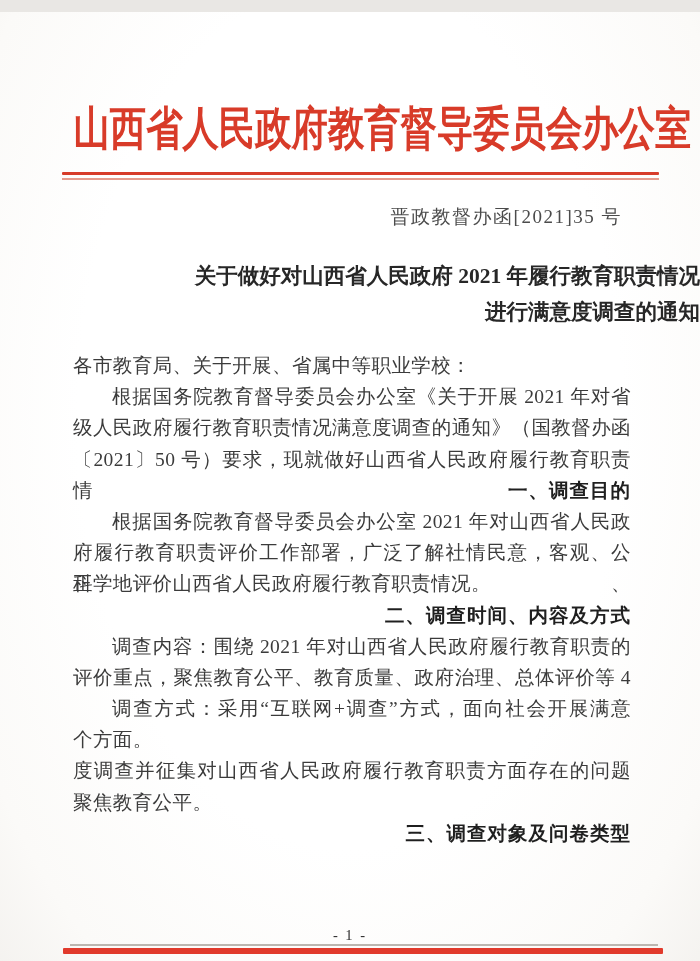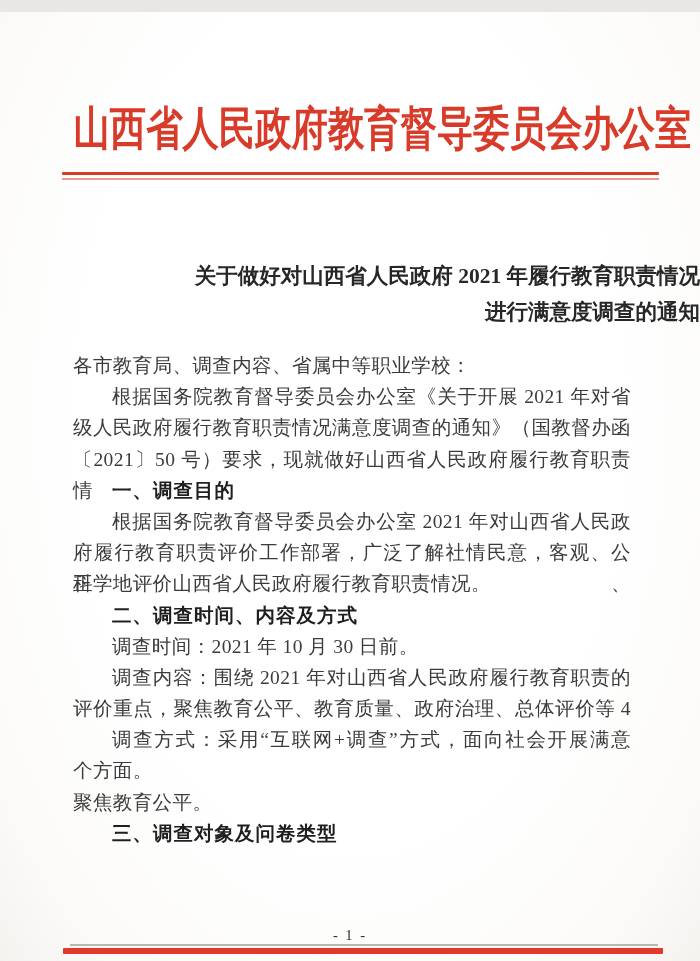--- a/index.html
+++ b/index.html
@@ -90,20 +90,21 @@
     white-space: nowrap;
     letter-spacing: 0.4px;
   }
   .body-line.fill {
     white-space: normal;
     text-align: justify;
     text-align-last: justify;
   }
   .body-line.indent {
     text-indent: 2em;
+    text-align: right;
   }
   .body-line.heading {
     font-family: "Liberation Sans", "DejaVu Sans", sans-serif;
     font-weight: bold;
     color: #1f1f1f;
     letter-spacing: 1px;
   }
 
   
   .page-number {
@@ -139,41 +140,42 @@
 
 <div class="page">
 
   <div class="org-name">山西省人民政府教育督导委员会办公室</div>
 
   <div class="rule-wrap">
     <div class="rule-thick"></div>
     <div class="rule-thin"></div>
   </div>
 
+  <div class="doc-number">晋政教督办函[2021]35 号</div>
 
   <div class="doc-title">
     <div>关于做好对山西省人民政府 2021 年履行教育职责情况</div>
     <div>进行满意度调查的通知</div>
   </div>
 
   <div class="body-block" id="body-block">
-      <div class="body-line normal">各市教育局、调查内容、省属中等职业学校：</div>
+      <div class="body-line normal">各市教育局、关于开展、省属中等职业学校：</div>
       <div class="body-line indent fill">根据国务院教育督导委员会办公室《关于开展 2021 年对省</div>
       <div class="body-line fill">级人民政府履行教育职责情况满意度调查的通知》（国教督办函</div>
       <div class="body-line fill">〔2021〕50 号）要求，现就做好山西省人民政府履行教育职责情</div>
       <div class="body-line heading indent">一、调查目的</div>
       <div class="body-line indent fill">根据国务院教育督导委员会办公室 2021 年对山西省人民政</div>
       <div class="body-line fill">府履行教育职责评价工作部署，广泛了解社情民意，客观、公正、</div>
       <div class="body-line normal">科学地评价山西省人民政府履行教育职责情况。</div>
       <div class="body-line heading indent">二、调查时间、内容及方式</div>
-      <div class="body-line indent">调查时间：2021 年 10 月 30 日前。</div>
       <div class="body-line indent fill">调查内容：围绕 2021 年对山西省人民政府履行教育职责的</div>
       <div class="body-line fill">评价重点，聚焦教育公平、教育质量、政府治理、总体评价等 4</div>
       <div class="body-line indent fill">调查方式：采用“互联网+调查”方式，面向社会开展满意</div>
       <div class="body-line normal">个方面。</div>
+      <div class="body-line fill">度调查并征集对山西省人民政府履行教育职责方面存在的问题</div>
       <div class="body-line normal">聚焦教育公平。</div>
       <div class="body-line heading indent">三、调查对象及问卷类型</div>
     </div>
 
   <div class="page-number">- 1 -</div>
   <div class="footer-gray-line"></div>
   <div class="footer-red-band"></div>
 
 </div>
 

